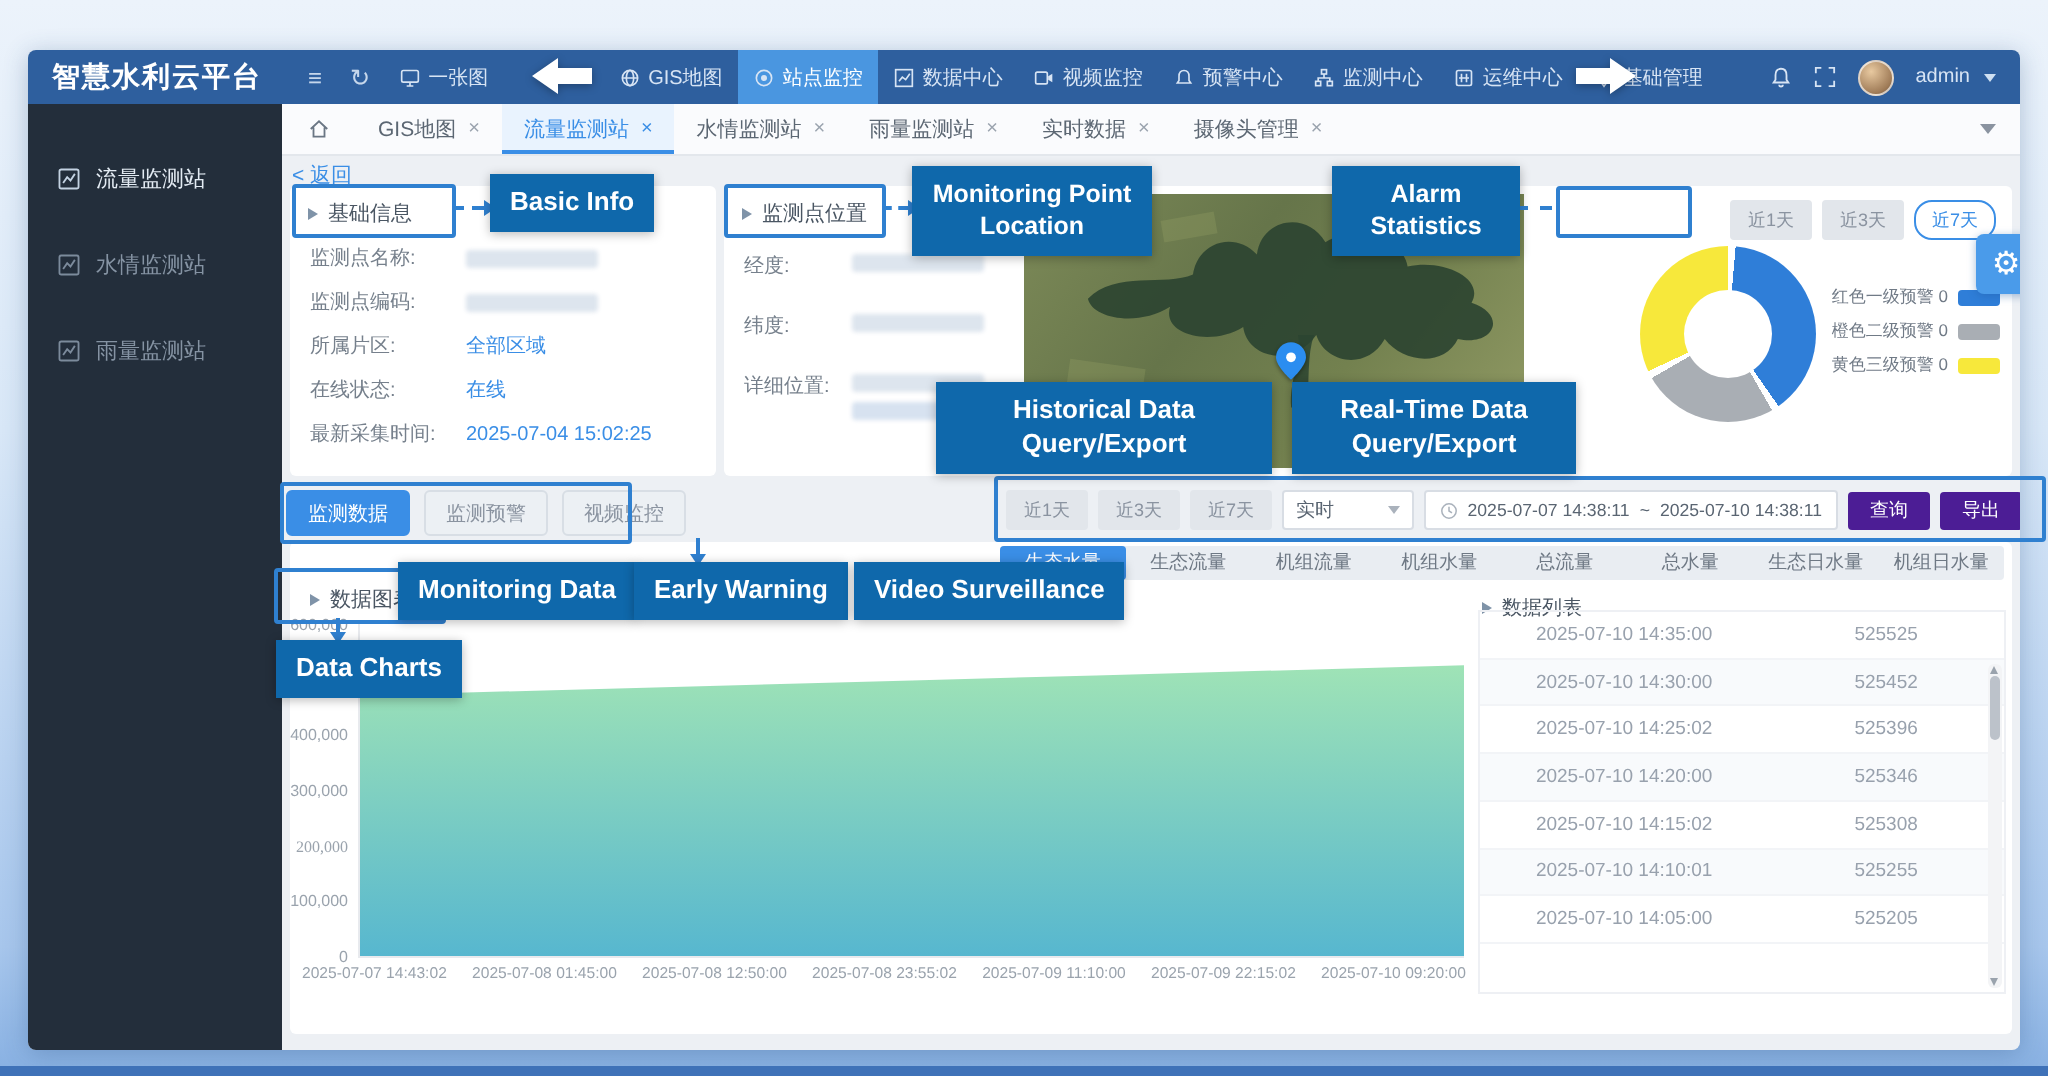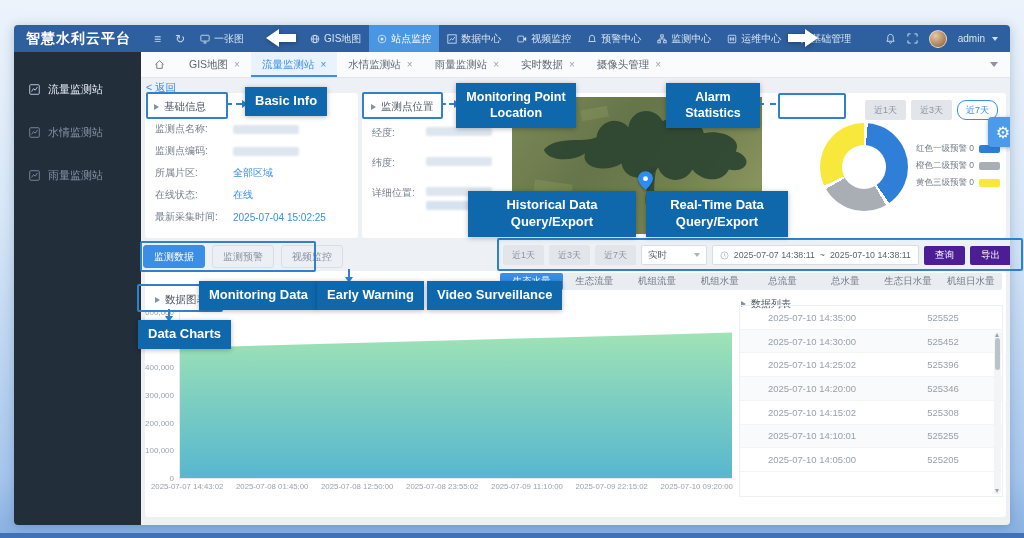--- a/index.html
+++ b/index.html
@@ -440,21 +440,21 @@
           <span class="dtab">生态日水量</span>
           <span class="dtab">机组日水量</span>
         </div>
       <div class="panel-h chart-h">
         <span class="tri"></span>
         <span>数据图表</span>
       </div>
       <div class="yaxis" id="yaxis">
           <span class="ytick" style="top: 162px;">0</span>
           <span class="ytick" style="top: 134.333px;">100,000</span>
-          <span class="ytick" style="top: 106.667px;">200,000</span>
+          <span class="ytick" style="top: 106.667px; font-family: Liberation Serif, serif;">200,000</span>
           <span class="ytick" style="top: 79px;">300,000</span>
           <span class="ytick" style="top: 51.3333px;">400,000</span>
           <span class="ytick" style="top: 23.6667px;">500,000</span>
           <span class="ytick" style="top: -4px;">600,000</span>
         </div>
       <div class="plot">
         <svg id="chart-svg" width="552" height="166" viewBox="0 0 552 166" preserveAspectRatio="none">
             <defs>
               <linearGradient id="ag" x1="0" y1="0" x2="0" y2="1">
                 <stop offset="0" stop-color="#9fe3b6"></stop>

